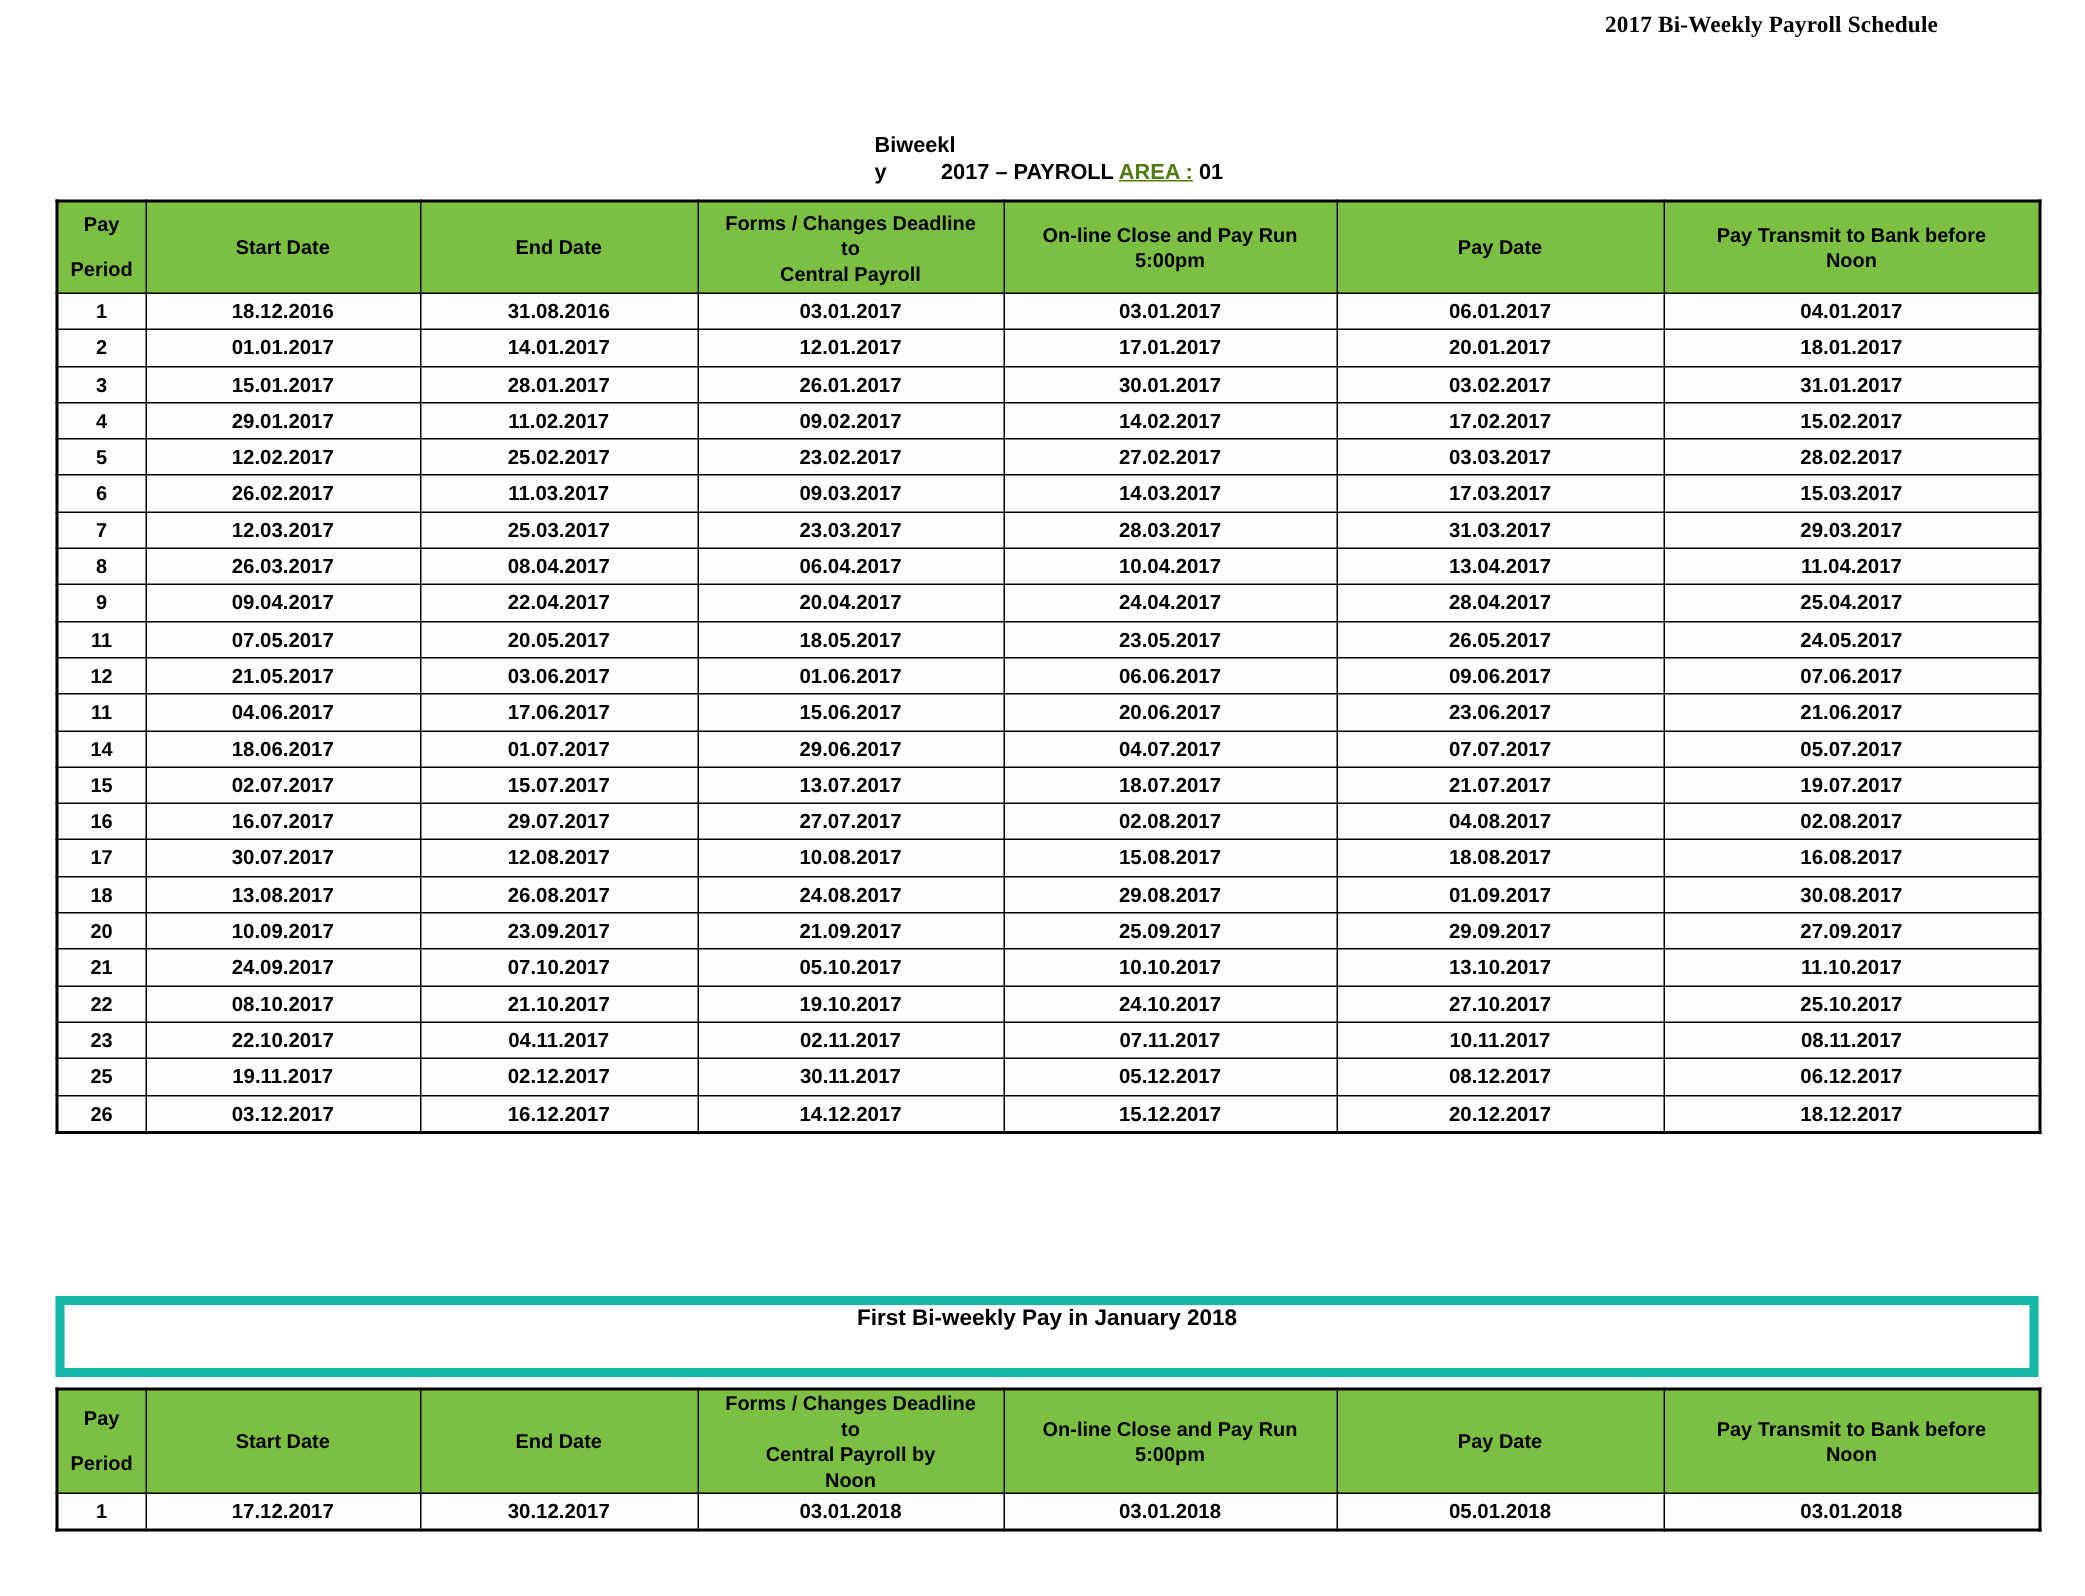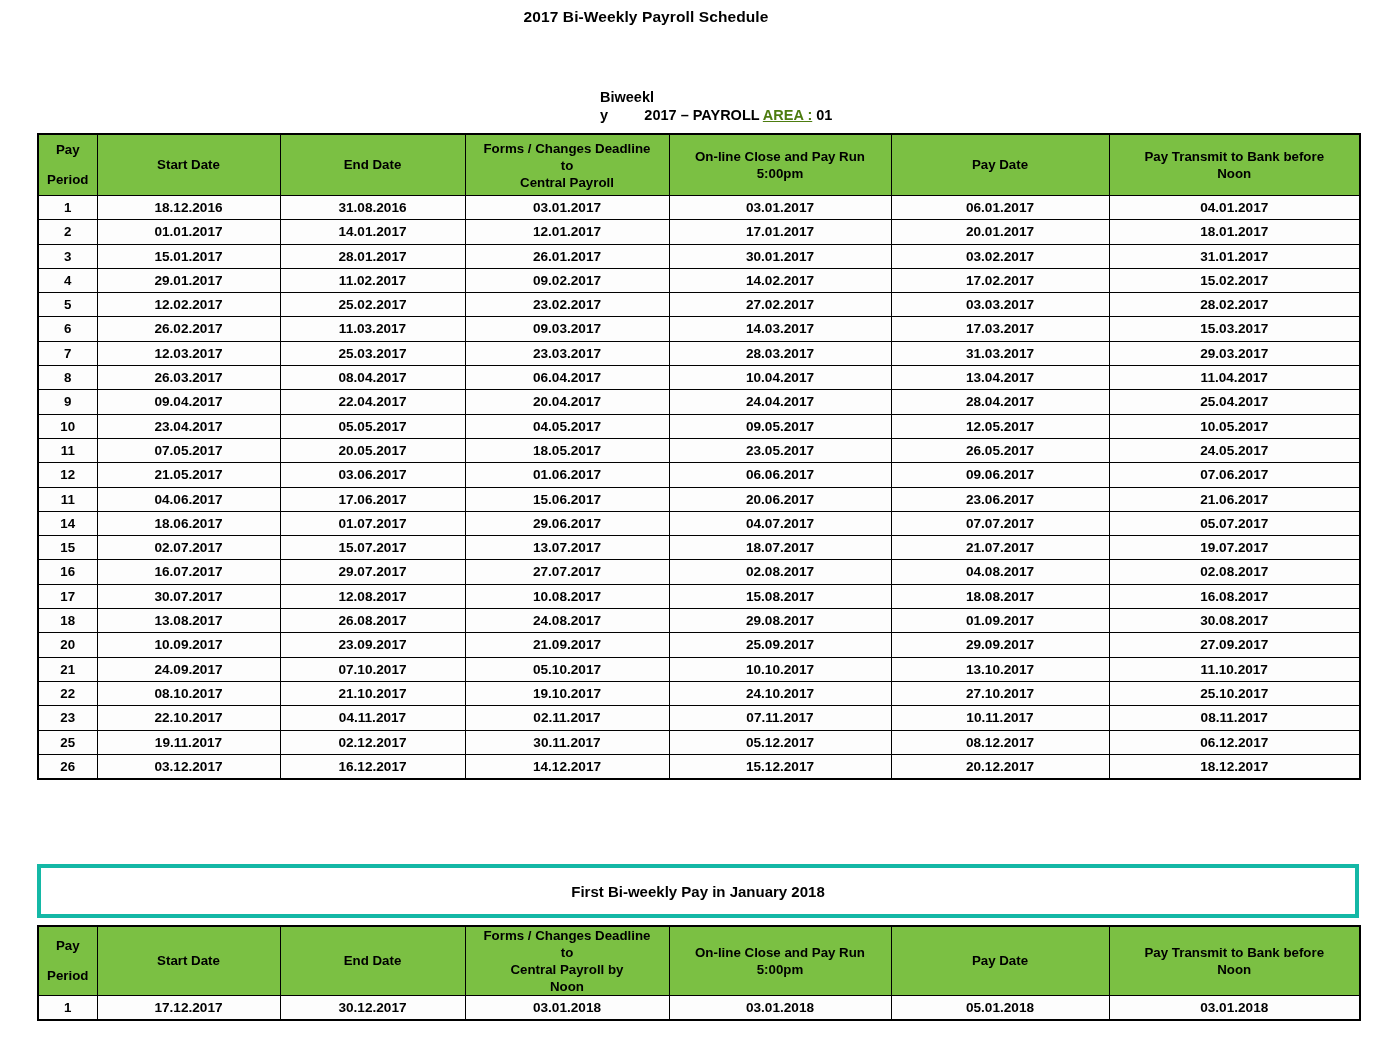--- a/index.html
+++ b/index.html
@@ -21,30 +21,31 @@
     width: 1390px;
     height: 1064px;
   }
 
   
   .doc-title {
     position: absolute;
     left: 0;
     top: 8px;
     width: 1292px;
-    text-align: center;
+    text-align: right;
     font-size: 15.5px;
     font-weight: bold;
     letter-spacing: 0.1px;
+    font-family: Liberation Serif, serif;
   }
 
   
   .subhead {
     position: absolute;
-    left: 600px;
+    left: 583px;
     top: 88px;
     width: 520px;
     font-size: 14.5px;
     font-weight: bold;
     line-height: 18px;
   }
   .subhead .line1 { display: block; }
   .subhead .line2 {
     display: block;
     white-space: pre;
@@ -110,25 +111,24 @@
   .table-top { top: 133px; left: 37px; }
   .table-bottom { top: 925px; left: 37px; }
 
   
   .banner {
     position: absolute;
     left: 37px;
     top: 864px;
     width: 1322px;
     height: 54px;
-    border: 4px solid #14b8a6;
+    border: 6px solid #14b8a6;
     background: #ffffff;
     box-sizing: border-box;
     display: flex;
-    align-items: center;
     justify-content: center;
   }
   .banner-text {
     font-size: 15px;
     font-weight: bold;
   }
 
   .header-2line { line-height: 17px; }
 </style>
 </head>
@@ -253,29 +253,20 @@
         <tr>
           <td class="period-cell">9</td>
           <td>09.04.2017</td>
           <td>22.04.2017</td>
           <td>20.04.2017</td>
           <td>24.04.2017</td>
           <td>28.04.2017</td>
           <td>25.04.2017</td>
         </tr>
         <tr>
-          <td class="period-cell">10</td>
-          <td>23.04.2017</td>
-          <td>05.05.2017</td>
-          <td>04.05.2017</td>
-          <td>09.05.2017</td>
-          <td>12.05.2017</td>
-          <td>10.05.2017</td>
-        </tr>
-        <tr>
           <td class="period-cell">11</td>
           <td>07.05.2017</td>
           <td>20.05.2017</td>
           <td>18.05.2017</td>
           <td>23.05.2017</td>
           <td>26.05.2017</td>
           <td>24.05.2017</td>
         </tr>
         <tr>
           <td class="period-cell">12</td>

